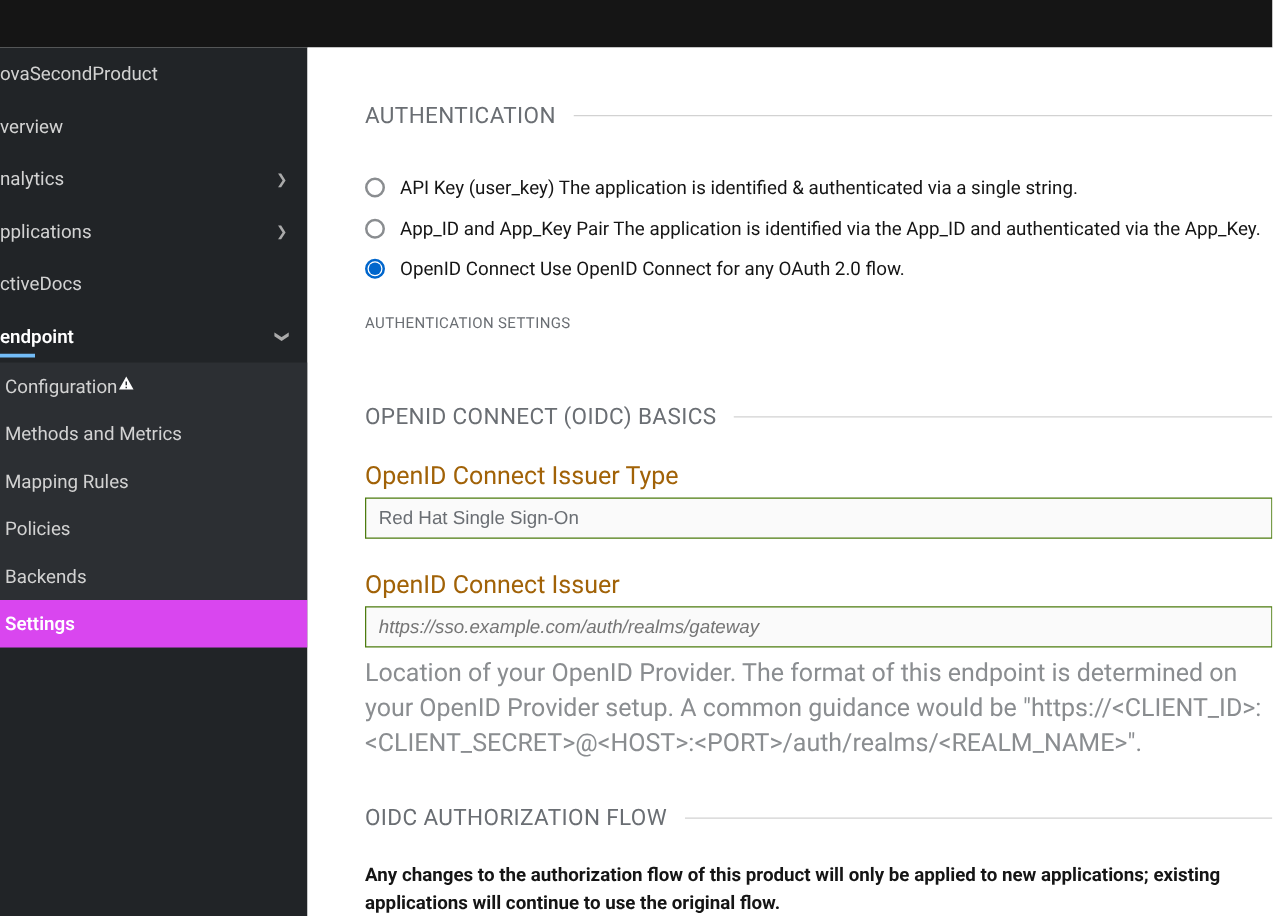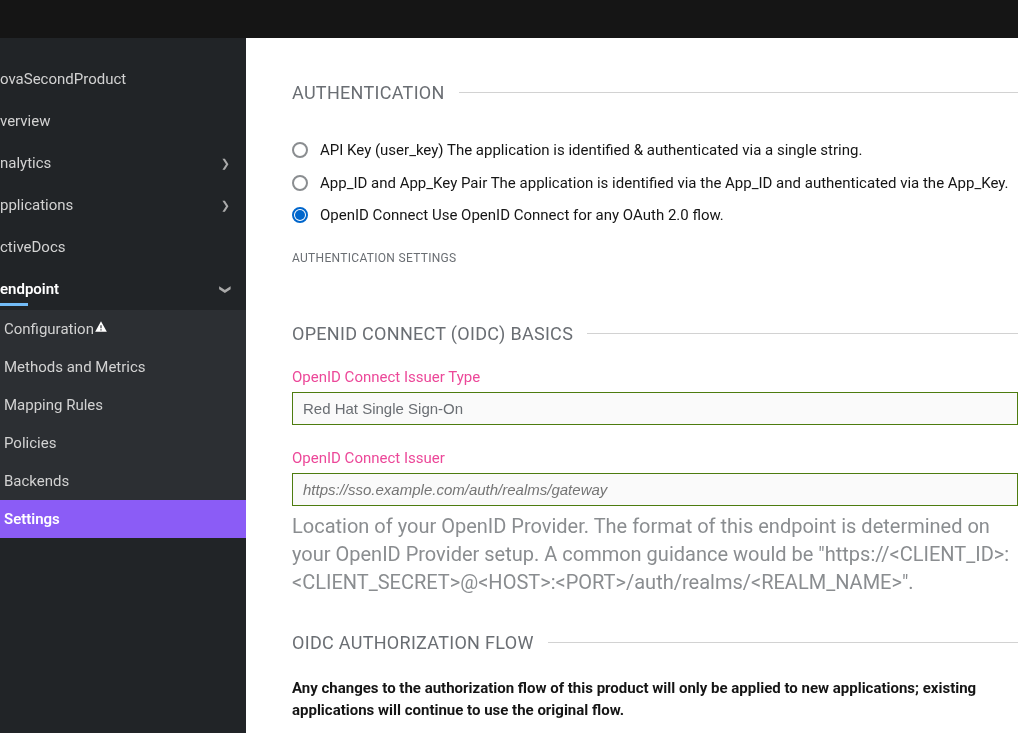--- a/index.html
+++ b/index.html
@@ -25,21 +25,20 @@
       color: #d2d2d2;
       flex-shrink: 0;
       display: flex;
       flex-direction: column;
       font-size: 15px;
     }
     .product-name {
       padding: 10px 0 10px 0;
       font-size: 15px;
       color: #fff;
-      margin-top: 20px;
     }
     .nav-section {
       display: flex;
       flex-direction: column;
     }
     .nav-item {
       padding: 12px 16px 12px 0;
       display: flex;
       justify-content: space-between;
       align-items: center;
@@ -64,21 +63,21 @@
       background: #2c2f33;
     }
     .sub-item {
       padding: 10px 16px 10px 4px;
       display: flex;
       align-items: center;
       cursor: pointer;
       color: #d2d2d2;
     }
     .sub-item.active {
-      background: #8b5cf6;
+      background: #d946ef;
       font-weight: 600;
       color: #fff;
     }
     .chevron {
       font-size: 11px;
       color: #aaa;
     }
     .warning-icon-svg {
       fill: #fff;
     }
@@ -144,22 +143,22 @@
       font-size: 15px;
       color: #151515;
     }
     .auth-settings-label {
       color: #6a6e73;
       font-size: 12px;
       letter-spacing: 0.3px;
       margin-bottom: 58px;
     }
     .form-label {
-      font-size: 15px;
-      color: #ec4899;
+      font-size: 20px;
+      color: #a16207;
       margin-bottom: 6px;
       display: block;
     }
     .form-input {
       width: 100%;
       padding: 7px 10px;
       border: 1px solid #4d7c0f;
       background: #fafafa;
       font-size: 15px;
       color: #6a6e73;

